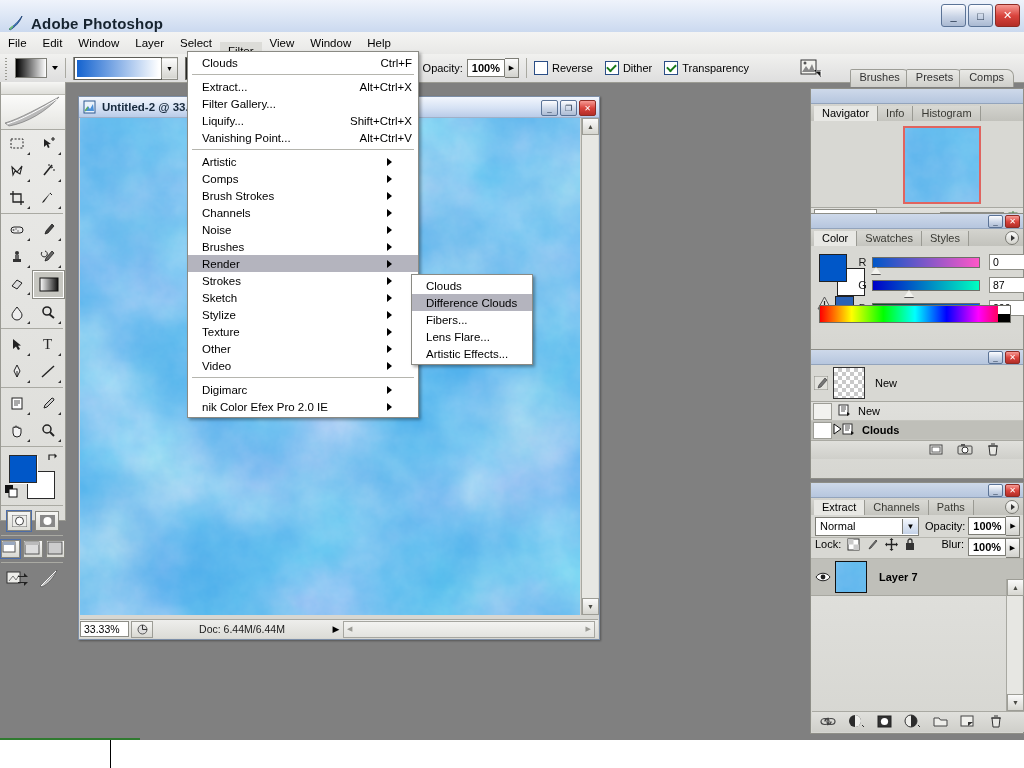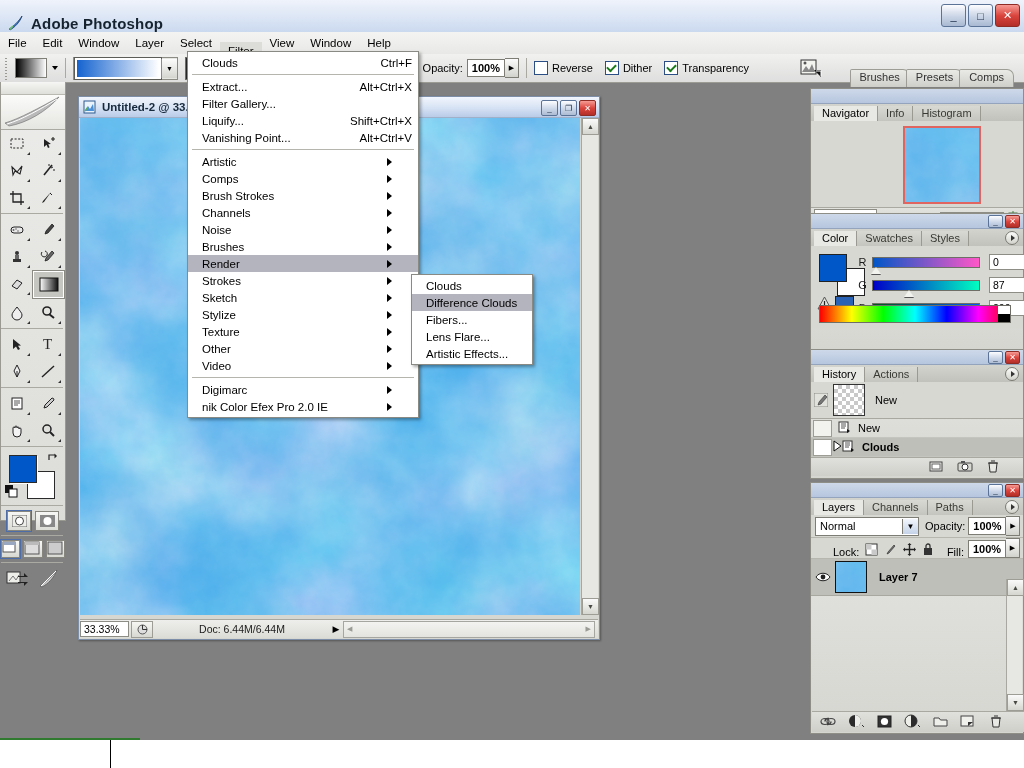--- a/index.html
+++ b/index.html
@@ -144,21 +144,21 @@
   .checker{width:30px;height:30px;
     background-image:linear-gradient(45deg,#c9c9c9 25%,transparent 25%,transparent 75%,#c9c9c9 75%),
     linear-gradient(45deg,#c9c9c9 25%,transparent 25%,transparent 75%,#c9c9c9 75%);
     background-size:8px 8px;background-position:0 0,4px 4px;background-color:#fff;border:1px solid #333;}
   .hfoot{height:18px;display:flex;align-items:center;justify-content:flex-end;gap:14px;padding-right:24px;background:linear-gradient(to bottom,#e0e0dc,#cfcfca);border-top:1px solid #a9a9a2;}
 
   
   .lay-opts{height:22px;display:flex;align-items:center;padding-left:4px;background:#d8d8d3;border-bottom:1px solid #b7b7b0;}
   .blendsel{width:98px;height:17px;border:1px solid #7d7d76;background:#fff;display:flex;align-items:center;padding-left:4px;font-size:11px;}
   .blend-arrow{margin-left:auto;width:15px;height:15px;background:linear-gradient(to bottom,#f3f7fd,#c5d3e8);border-left:1px solid #7d7d76;display:flex;align-items:center;justify-content:center;font-size:8px;}
-  .lock-row{height:20px;display:flex;align-items:flex-end;padding-left:22px;background:#d8d8d3;border-bottom:1px solid #b7b7b0;}
+  .lock-row{height:20px;display:flex;align-items:flex-start;padding-left:4px;background:#d8d8d3;border-bottom:1px solid #b7b7b0;}
   .layer-row{height:36px;display:flex;align-items:center;background:#bfbfb9;border-bottom:1px solid #a8a8a1;}
   .lay-thumb{width:30px;height:30px;border:1px solid #111;overflow:hidden;position:relative;}
   .layfoot{height:20px;display:flex;align-items:center;gap:12px;padding-left:8px;background:linear-gradient(to bottom,#e0e0dc,#cfcfca);border-top:1px solid #a9a9a2;}
 
   
   .menu{position:absolute;background:#ffffff;border:1px solid #8a8a84;box-shadow:2px 2px 3px rgba(0,0,0,.35);
     font-size:11.5px;color:#000;padding:2px 0;}
   .mrow{height:17px;display:flex;align-items:center;padding:0 6px 0 14px;white-space:nowrap;position:relative;}
   .mrow.hl{background:#b4b4be;}
   .mrow .acc{margin-left:auto;padding-left:28px;color:#000;}
@@ -649,25 +649,20 @@
     </div>
   </div>
 
   <div class="dock" style="top:349px;width:212px;height:128px;">
     <div class="dock-head">
       <div class="doc-btns" style="top:1px;">
         <div class="dbtn">_</div>
         <div class="dbtn close">✕</div>
       </div>
     </div>
-    <div class="tabstrip">
-      <div class="ptab active">History</div>
-      <div class="ptab">Actions</div>
-      <div class="pmenu"></div>
-    </div>
 
     <div class="hist-snap">
       <span style="width:20px;display:flex;justify-content:center;">
         <svg width="14" height="14">
             <rect x="0" y="0" width="14" height="14" fill="#e2e2dd" stroke="#8a8a83"></rect>
             <path d="M11 2 L5 9 L4 12 L7 11 L13 4 Z" fill="#777" stroke="#333" stroke-width=".6"></path>
           </svg>
       </span>
       <span class="checker" style="margin-left:2px;"></span>
       <span style="margin-left:10px;">New</span>
@@ -726,21 +721,21 @@
   </div>
 
   <div class="dock" style="top:482px;width:212px;height:250px;">
     <div class="dock-head">
       <div class="doc-btns" style="top:1px;">
         <div class="dbtn">_</div>
         <div class="dbtn close">✕</div>
       </div>
     </div>
     <div class="tabstrip">
-      <div class="ptab active">Layers</div>
+      <div class="ptab active">Extract</div>
       <div class="ptab">Channels</div>
       <div class="ptab">Paths</div>
       <div class="pmenu"></div>
     </div>
 
     <div class="lay-opts">
       <div class="blendsel">
         <span>Normal</span>
         <span class="blend-arrow">▼</span>
       </div>
@@ -770,21 +765,21 @@
             <path d="M6.5 1 v11 M1 6.5 h11" stroke="#222" stroke-width="1.4"></path>
             <path d="M6.5 0 l2 2 h-4 z M6.5 13 l2 -2 h-4 z M0 6.5 l2 2 v-4 z M13 6.5 l-2 2 v-4 z" fill="#222"></path>
           </svg>
       </span>
       <span style="margin-left:6px;">
         <svg width="12" height="13">
             <rect x="2" y="5" width="8" height="7" fill="#333"></rect>
             <path d="M4 5 v-2 a2 2 0 0 1 4 0 v2" fill="none" stroke="#333" stroke-width="1.3"></path>
           </svg>
       </span>
-      <span style="margin-left:auto;">Fill:</span>
+      <span style="margin-left:auto;">Blur:</span>
       <span class="numfield" style="margin-left:4px;">100%</span>
       <span class="spin" style="margin-right:3px;">
           <span style="font-size:7px;">▶</span>
         </span>
     </div>
 
     <div class="layer-row">
       <span style="width:24px;display:flex;justify-content:center;">
         <svg width="16" height="12">
             <path d="M1 6 C4 1 12 1 15 6 C12 11 4 11 1 6 Z" fill="#fff" stroke="#222"></path>

